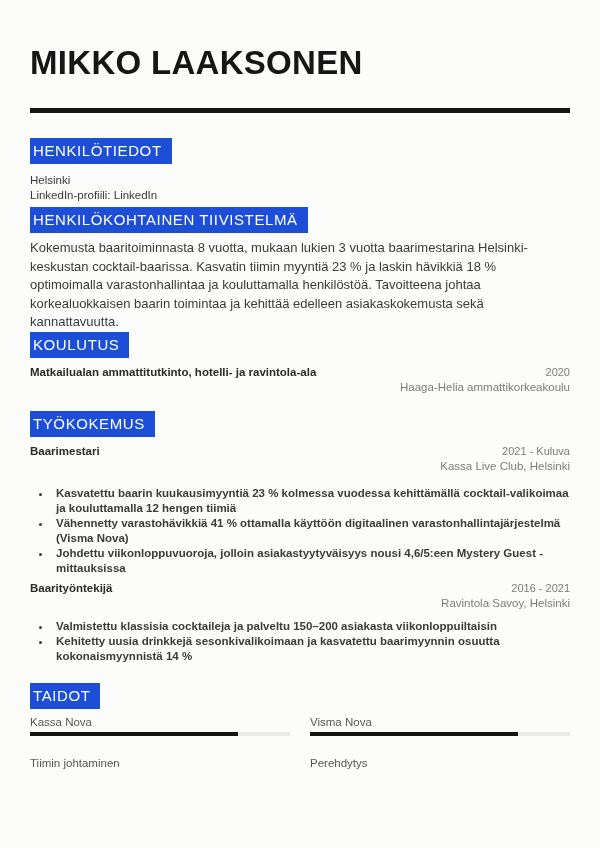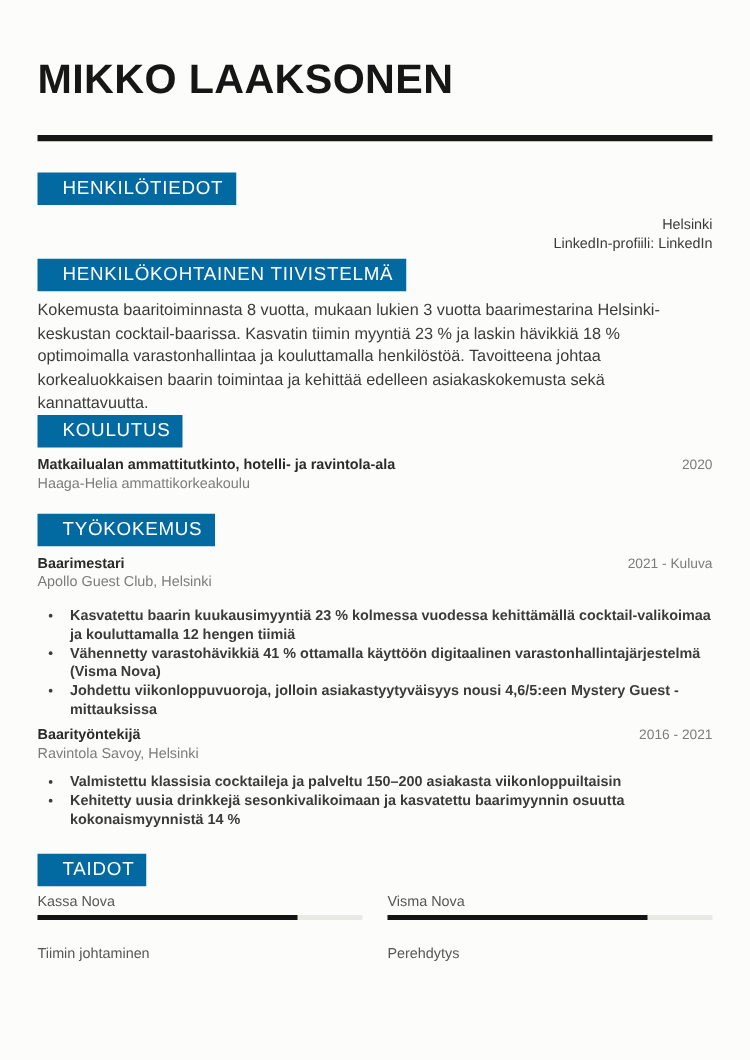--- a/index.html
+++ b/index.html
@@ -12,41 +12,41 @@
   }
   .page { box-sizing: border-box; width: 600px; height: 848px; padding: 44px 30px 0 30px; }
 
   .name-title {
     margin: 0; font-size: 33px; line-height: 38px; font-weight: 700;
     letter-spacing: 0.3px; color: #161616;
   }
   .title-rule { height: 5px; background: #161616; margin-top: 26px; }
 
   .sec-head {
-    display: inline-block; background: #0369a1; color: #ffffff;
+    display: inline-block; background: #1d4ed8; color: #ffffff;
     font-size: 15px; line-height: 19px; font-weight: 400;
-    letter-spacing: 0.6px; padding: 3px 10px 4px 20px;
+    letter-spacing: 0.6px; padding: 3px 10px 4px 3px;
   }
 
   .sec-personal   { margin-top: 25px; }
   .sec-summary    { margin-top: 5px; }
   .sec-education  { margin-top: 0px; }
   .sec-experience { margin-top: 16px; }
   .sec-skills     { margin-top: 19px; }
 
-  .contact-block { margin-top: 9px; text-align: right; }
+  .contact-block { margin-top: 9px; }
   .contact-block p { margin: 0; font-size: 11.5px; line-height: 14.5px; color: #3b3b3b; }
 
   .summary-text { margin: 6px 0 0 0; font-size: 13px; line-height: 18.5px; color: #3b3b3b; }
 
   .entry { margin-top: 7px; }
   .entry-head { display: flex; justify-content: space-between; align-items: center; }
   .entry-title { font-size: 11.5px; line-height: 15px; font-weight: 700; color: #2b2b2b; }
   .entry-date  { font-size: 11px;   line-height: 15px; color: #7c7c7c; white-space: nowrap; }
-  .entry-sub   { font-size: 11.5px; line-height: 15px; color: #7c7c7c; }
+  .entry-sub   { font-size: 11.5px; line-height: 15px; color: #7c7c7c; text-align: right; }
 
   .bullets { margin: 12px 0 0 0; padding: 0 0 0 22px; }
   .bullets li {
     font-size: 11.5px; line-height: 15px; color: #3b3b3b;
     padding-left: 4px; margin: 0; font-weight: bold;
   }
   .exp-entry-2 { margin-top: 5px; }
   .exp-entry-2 .bullets { margin-top: 8px; }
 
   .skills-grid {
@@ -93,21 +93,21 @@
   </section>
 
   <section class="sec-experience">
     <div class="sec-head">TYÖKOKEMUS</div>
     <div>
   <div class="entry">
     <div class="entry-head">
       <span class="entry-title">Baarimestari</span>
       <span class="entry-date">2021 - Kuluva</span>
     </div>
-    <div class="entry-sub">Apollo Guest Club, Helsinki</div>
+    <div class="entry-sub">Kassa Live Club, Helsinki</div>
     <ul class="bullets">
             <li>Kasvatettu baarin kuukausimyyntiä 23 % kolmessa vuodessa kehittämällä cocktail-valikoimaa ja kouluttamalla 12 hengen tiimiä</li>
             <li>Vähennetty varastohävikkiä 41 % ottamalla käyttöön digitaalinen varastonhallintajärjestelmä (Visma Nova)</li>
             <li>Johdettu viikonloppuvuoroja, jolloin asiakastyytyväisyys nousi 4,6/5:een Mystery Guest -mittauksissa</li>
           </ul>
   </div>
 
   <div class="entry exp-entry-2">
     <div class="entry-head">
       <span class="entry-title">Baarityöntekijä</span>

